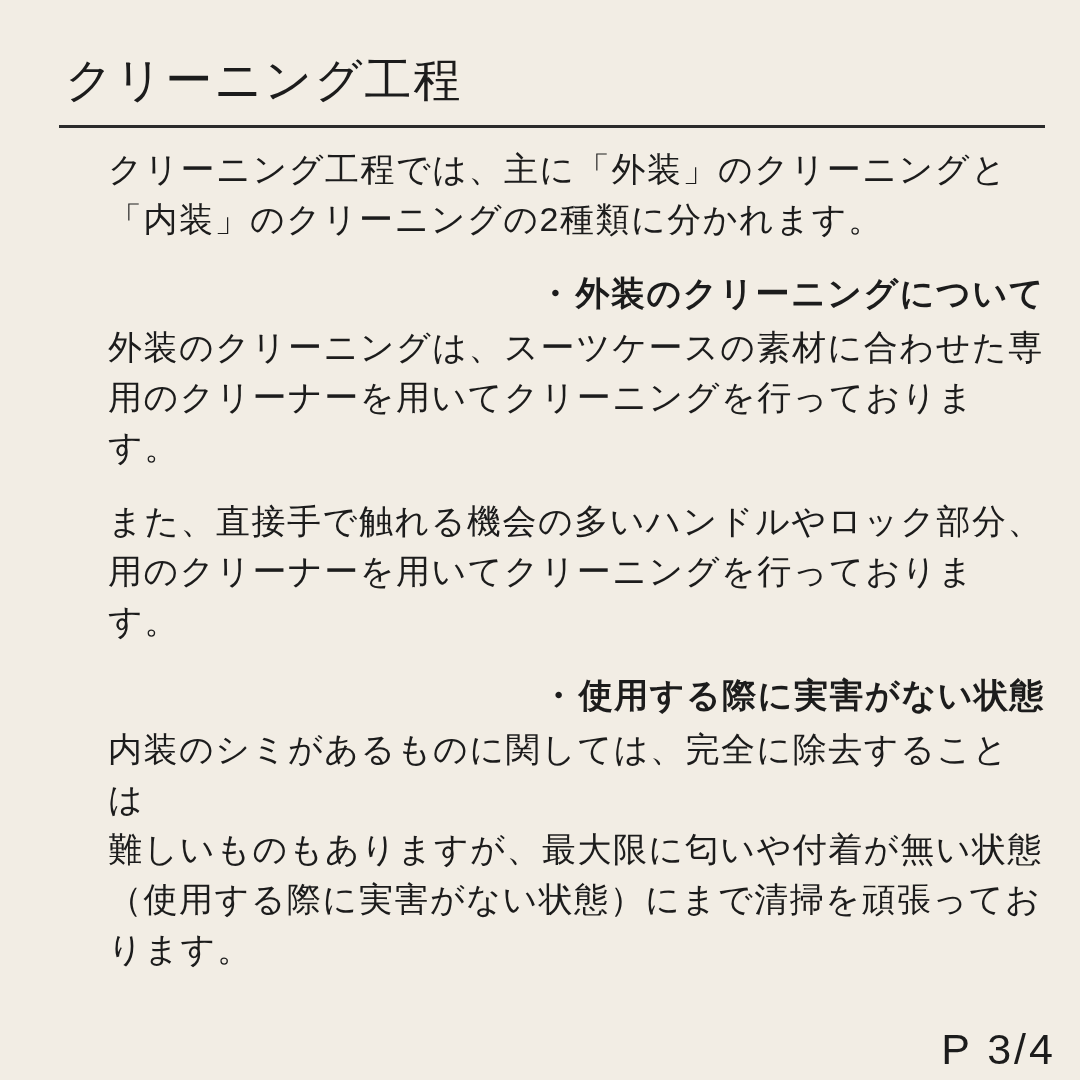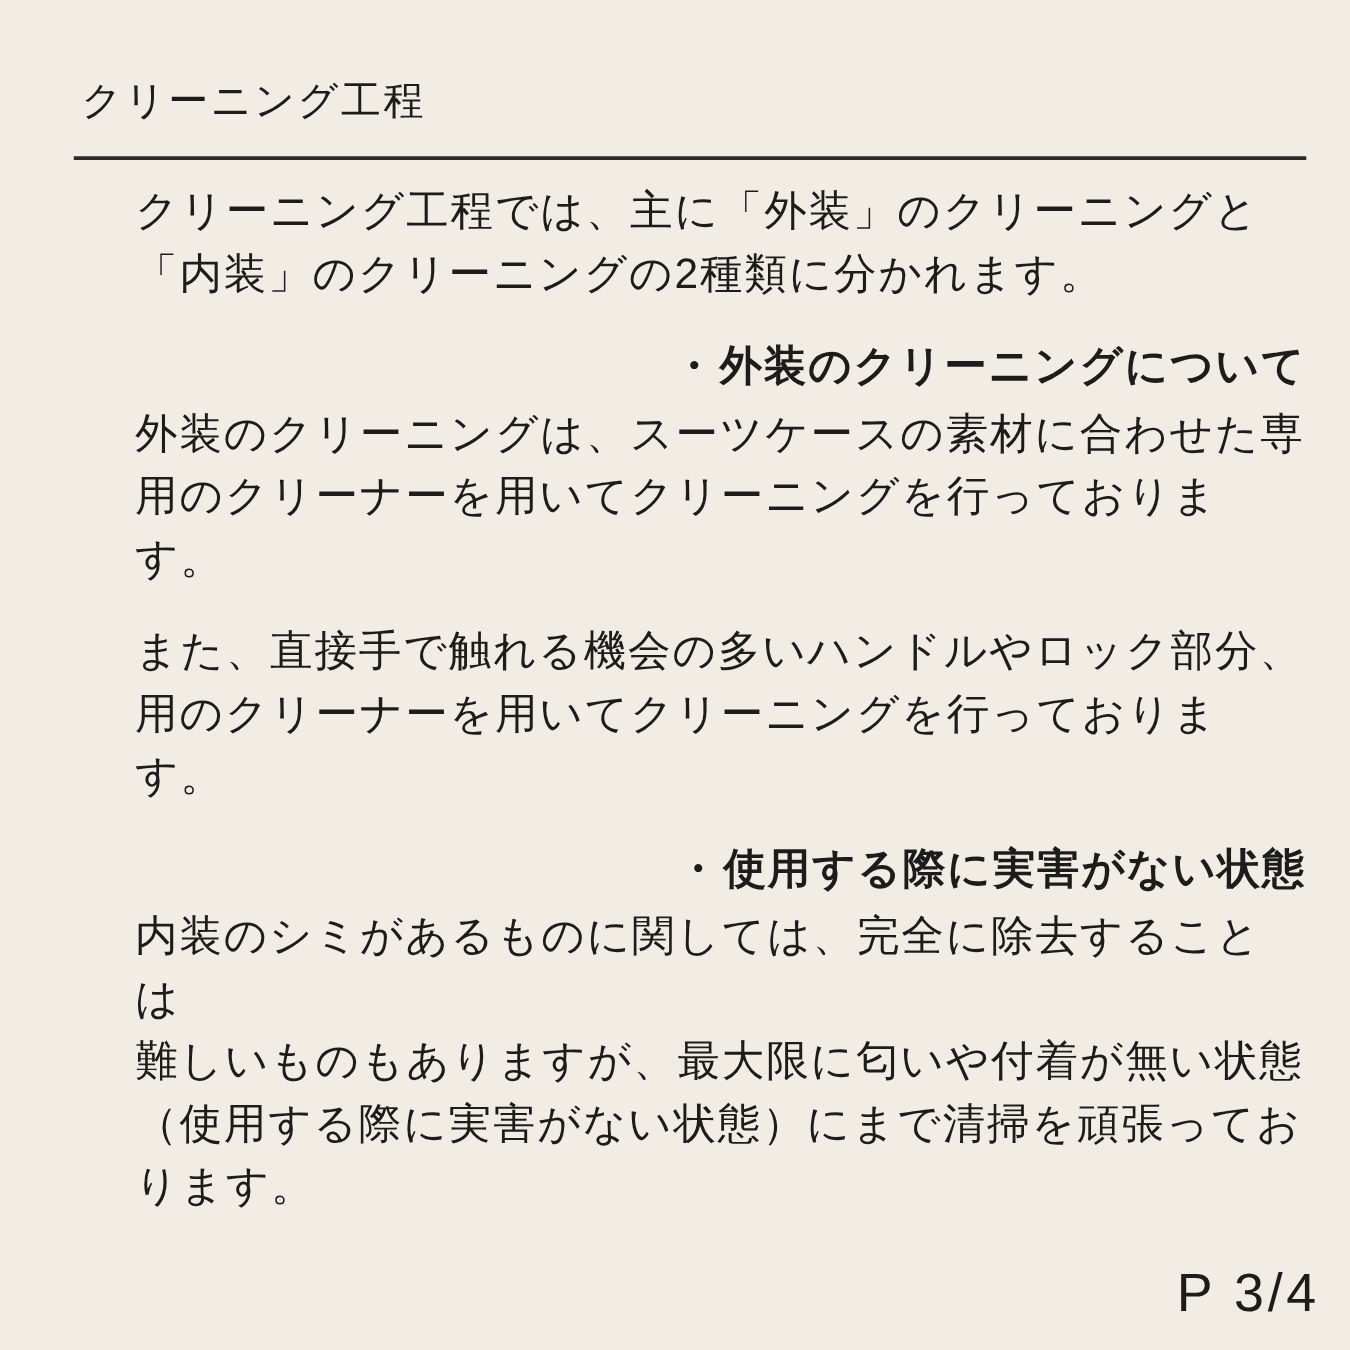--- a/index.html
+++ b/index.html
@@ -18,21 +18,21 @@
     color: var(--fg);
     font-family: "Liberation Sans", "DejaVu Sans", sans-serif;
   }
   .page {
     position: relative;
     width: 1080px;
     height: 1080px;
     padding: 52px 35px 0 65px;
   }
   .page-title {
-    font-size: 32px;
+    font-size: 47px;
     font-weight: 500;
     letter-spacing: 2px;
     line-height: 56px;
     white-space: nowrap;
   }
   .title-divider {
     height: 3px;
     background: var(--divider);
     margin-top: 17px;
     margin-left: -6px;
@@ -56,21 +56,21 @@
     white-space: nowrap;
     text-align: right;
   }
   .bullet {
     display: inline-block;
     margin-right: 2px;
   }
   .page-indicator {
     position: absolute;
     right: 24px;
-    bottom: 20px;
+    bottom: 6px;
     font-size: 43px;
     letter-spacing: 3px;
     font-weight: 500;
   }
 </style>
 </head>
 <body>
 
 <div class="page">
 

